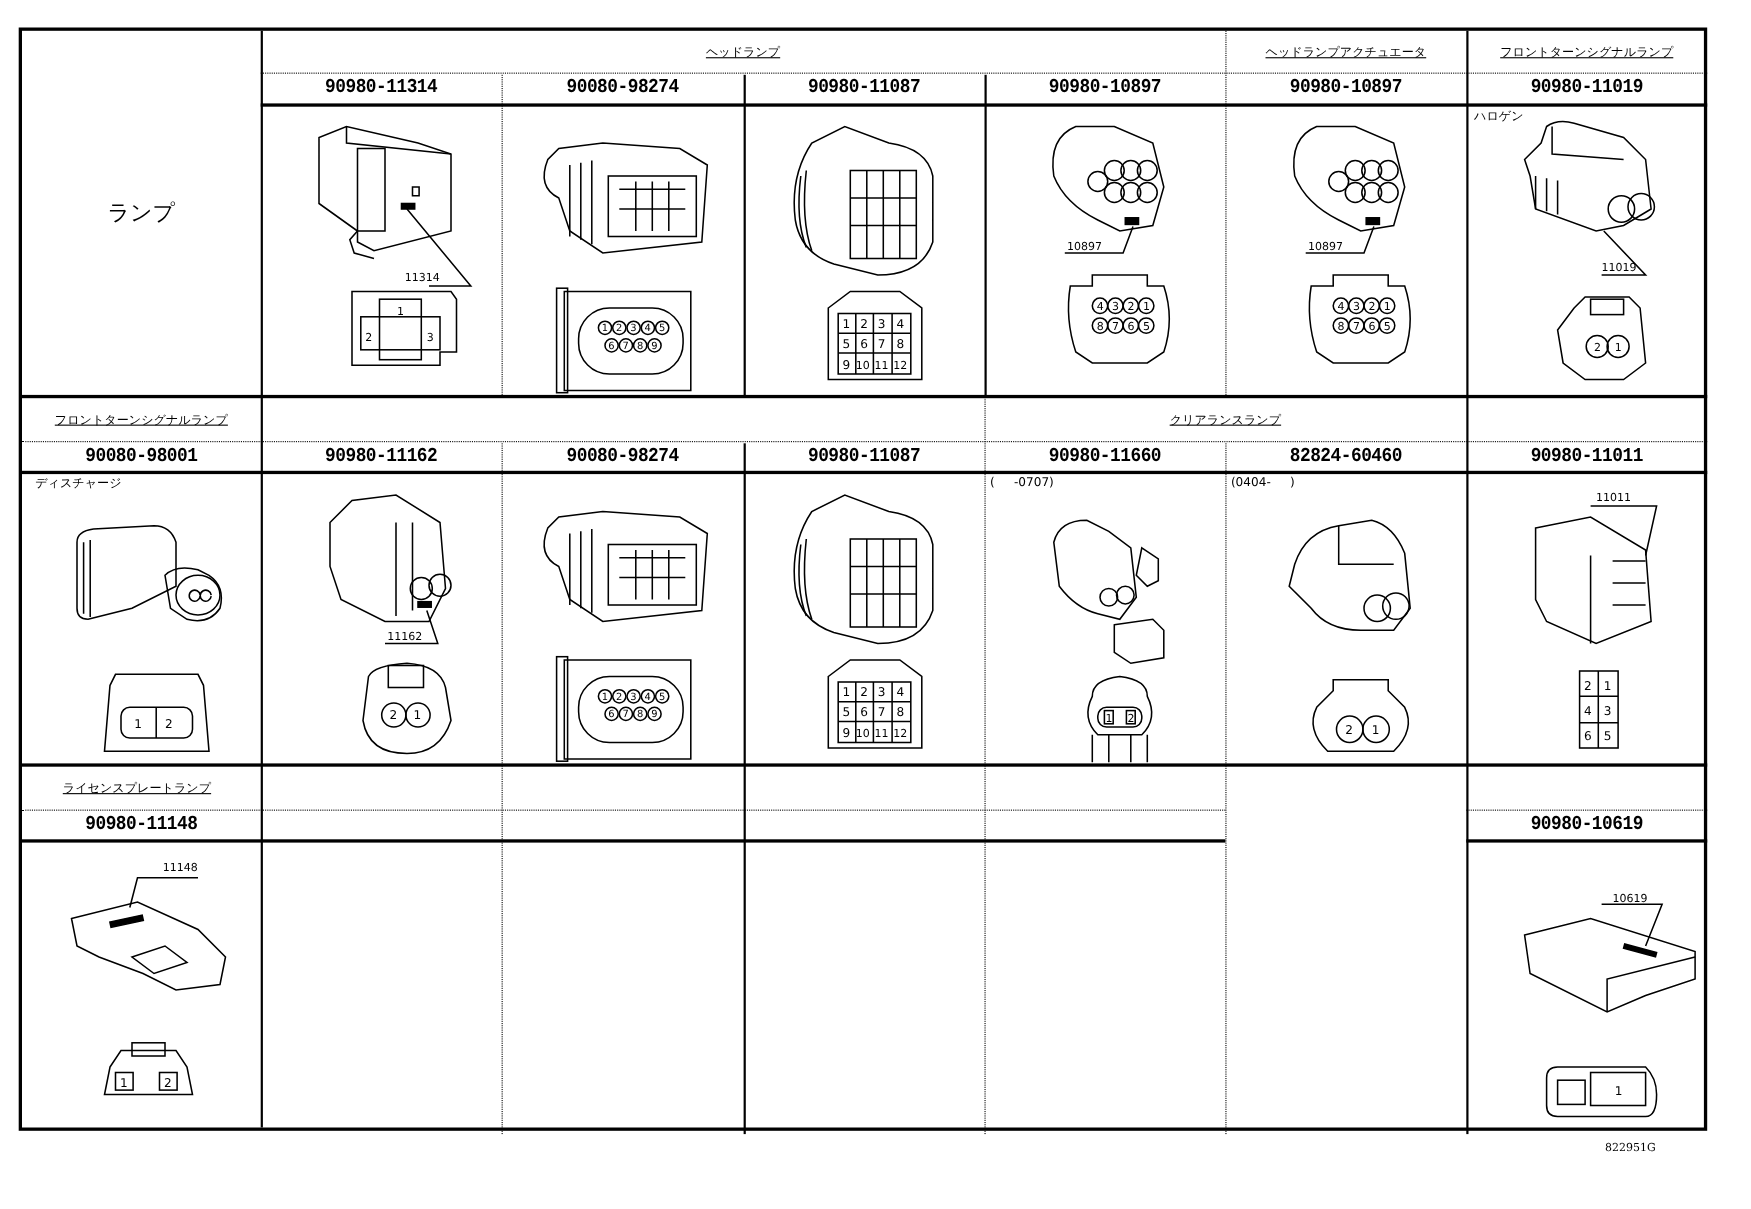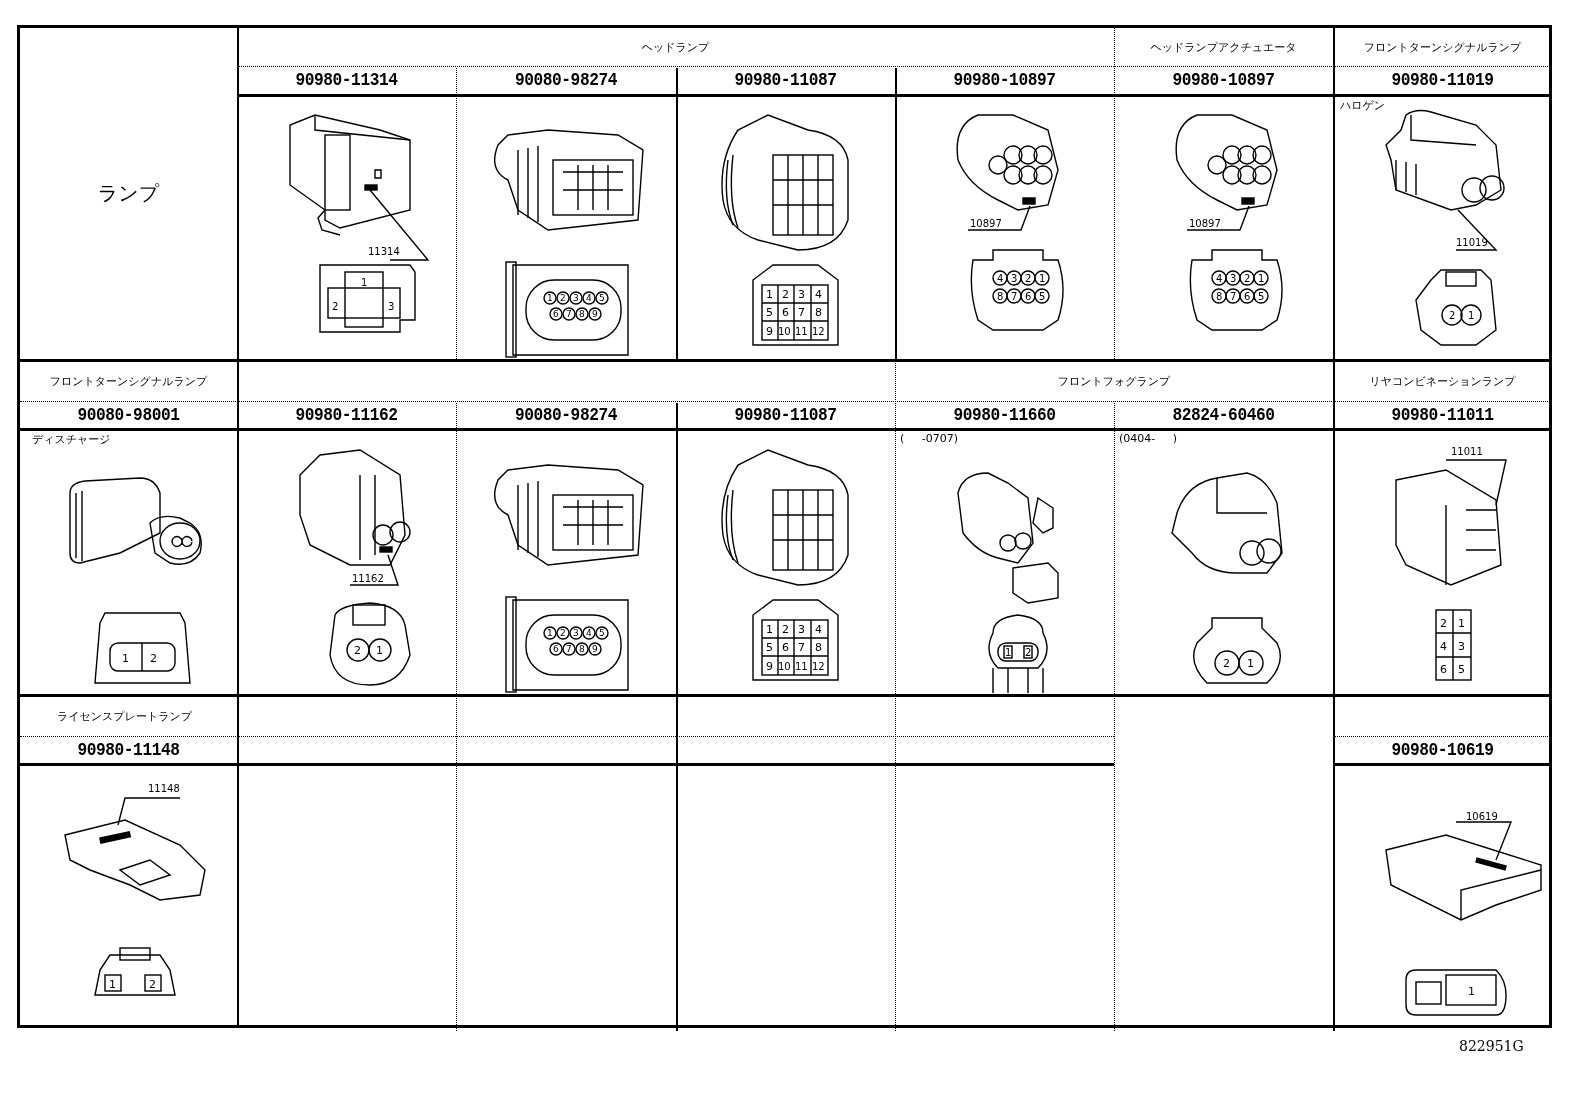--- a/index.html
+++ b/index.html
@@ -5,28 +5,28 @@
   html, body { margin:0; padding:0; background:#fff; }
   body { width:1592px; height:1099px; position:relative; overflow:hidden; font-family:"DejaVu Sans", sans-serif; color:#000; }
   #grid { position:absolute; left:17px; top:25px; width:1535px; height:1003px; border:3px solid #000; box-sizing:border-box; }
   .cell { position:absolute; box-sizing:border-box; }
   .vline { position:absolute; width:0; }
   .vsolid { border-left:2px solid #000; }
   .vdot { border-left:1px dotted #000; }
   .hline { position:absolute; height:0; }
   .hsolid { border-top:3px solid #000; }
   .hdot { border-top:1px dotted #000; }
-  .cat { font-size:11px; text-align:center; display:flex; align-items:center; justify-content:center; }
+  .cat { font-size:11px; text-align:center; display:flex; align-items:center; justify-content:center;text-decoration:underline; }
   .pn { font-family:"Liberation Mono", monospace; font-size:18px; font-weight:bold; text-align:center; display:flex; align-items:center; justify-content:center; letter-spacing:-0.5px; transform:scaleX(0.9);}
   .big { font-size:20px; display:flex; align-items:center; justify-content:center; }
   .note { position:absolute; font-size:11px; }
   .drawing { position:absolute; }
   .drawing svg { width:100%; height:100%; overflow:visible; }
   svg text { font-family:"DejaVu Sans", sans-serif; }
-  #figno { position:absolute; left:1459px; top:1038px; font-family:"DejaVu Serif", serif; font-size:14px; }
+  #figno { position:absolute; left:1459px; top:1038px; font-family:"DejaVu Serif", serif; font-size:10px; }
 </style>
 </head>
 <body>
 
 <div id="grid">
 
   <div class="vline vsolid" style="left:217px;top:0;height:997px"></div>
 
   <div class="vline vdot" style="left:436px;top:40px;height:293px"></div>
   <div class="vline vsolid" style="left:656px;top:40px;height:293px"></div>
@@ -63,22 +63,21 @@
   <div class="cell cat" style="left:1313px;top:0;width:219px;height:38px">フロントターンシグナルランプ</div>
 
   <div class="cell pn" style="left:217px;top:38px;width:219px;height:28px">90980-11314</div>
   <div class="cell pn" style="left:436px;top:38px;width:220px;height:28px">90080-98274</div>
   <div class="cell pn" style="left:656px;top:38px;width:219px;height:28px">90980-11087</div>
   <div class="cell pn" style="left:875px;top:38px;width:219px;height:28px">90980-10897</div>
   <div class="cell pn" style="left:1094px;top:38px;width:219px;height:28px">90980-10897</div>
   <div class="cell pn" style="left:1313px;top:38px;width:219px;height:28px">90980-11019</div>
 
   <div class="cell cat" style="left:0;top:333px;width:217px;height:40px">フロントターンシグナルランプ</div>
-  <div class="cell cat" style="left:875px;top:333px;width:438px;height:40px">フロントフォグランプ</div>
-  <div class="cell cat" style="left:1313px;top:333px;width:219px;height:40px">リヤコンビネーションランプ</div>
+  <div class="cell cat" style="left:875px;top:333px;width:438px;height:40px">クリアランスランプ</div>
 
   <div class="cell pn" style="left:0;top:373px;width:217px;height:28px">90080-98001</div>
   <div class="cell pn" style="left:217px;top:373px;width:219px;height:28px">90980-11162</div>
   <div class="cell pn" style="left:436px;top:373px;width:220px;height:28px">90080-98274</div>
   <div class="cell pn" style="left:656px;top:373px;width:219px;height:28px">90980-11087</div>
   <div class="cell pn" style="left:875px;top:373px;width:219px;height:28px">90980-11660</div>
   <div class="cell pn" style="left:1094px;top:373px;width:219px;height:28px">82824-60460</div>
   <div class="cell pn" style="left:1313px;top:373px;width:219px;height:28px">90980-11011</div>
 
   <div class="cell cat" style="left:0;top:668px;width:209px;height:40px">ライセンスプレートランプ</div>

